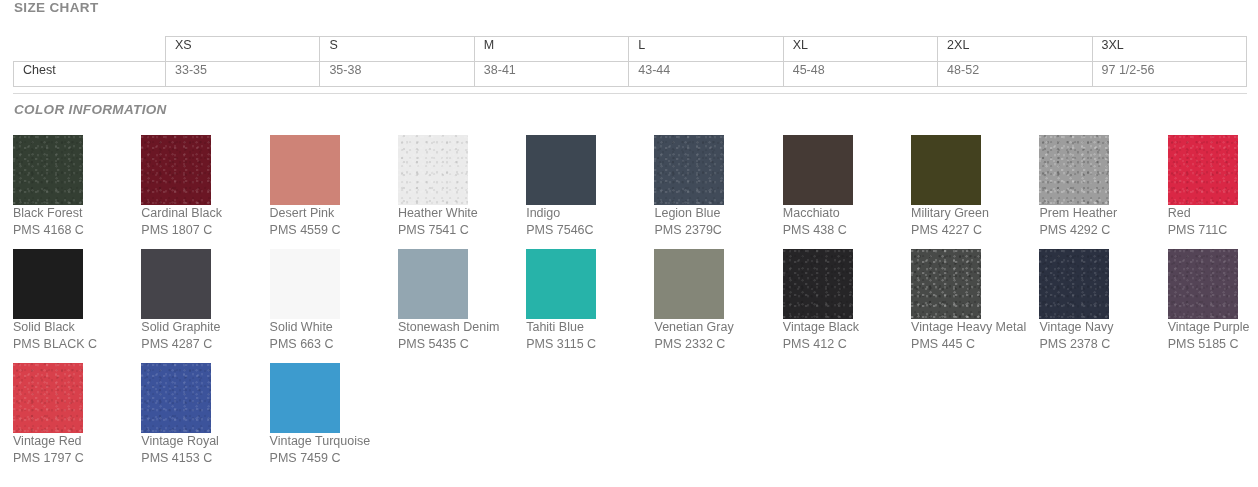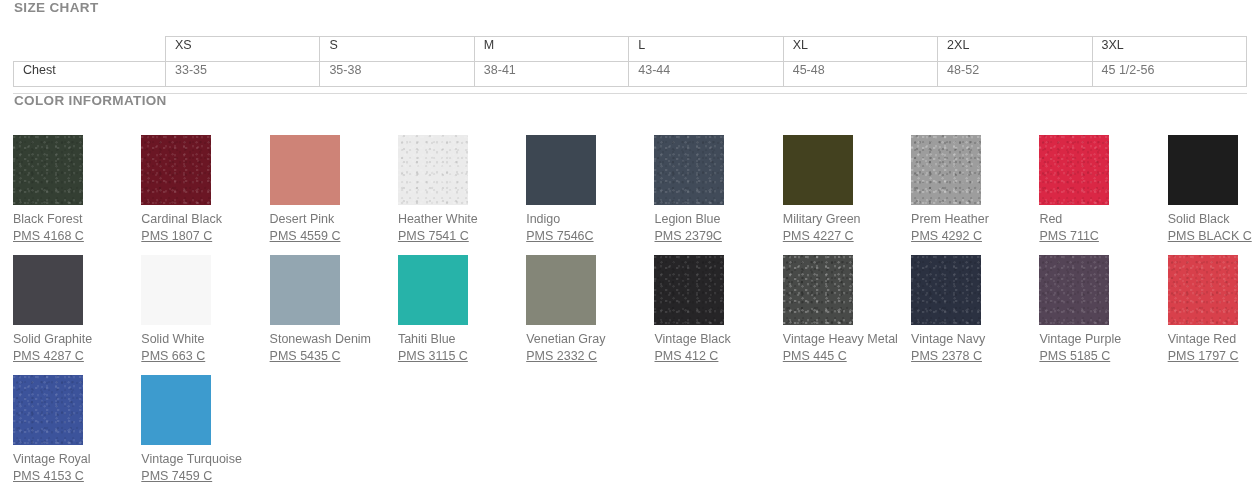--- a/index.html
+++ b/index.html
@@ -26,21 +26,22 @@
     text-transform: uppercase;
   }
   #size-chart-title {
     position: absolute;
     left: 14px;
     top: 0;
   }
   #color-info-title {
     position: absolute;
     left: 14px;
-    top: 93px;
+    top: 102px;
+    font-style: italic;
   }
 
   
   .size-table {
     position: absolute;
     left: 13px;
     top: 36px;
     width: 1234px;
     border-collapse: collapse;
     table-layout: fixed;
@@ -112,32 +113,30 @@
       radial-gradient(circle at 28% 52%, rgba(0,0,0,.18)     0 1px, transparent 1.4px),
       radial-gradient(circle at 63% 61%, rgba(255,255,255,.24) 0 1px, transparent 1.4px),
       radial-gradient(circle at 90% 74%, rgba(0,0,0,.20)     0 1px, transparent 1.4px),
       radial-gradient(circle at 7%  86%, rgba(255,255,255,.20) 0 1px, transparent 1.4px),
       radial-gradient(circle at 52% 92%, rgba(0,0,0,.16)     0 1px, transparent 1.4px);
     background-size: 11px 11px, 13px 13px, 9px 9px, 15px 15px, 12px 12px, 10px 10px, 14px 14px, 8px 8px;
   }
   .swatch.flat::after { opacity: 0; }
   .swatch.heavy::after { opacity: 0.85; }
   .color-name {
-    margin-top: 6px;
     font-size: 12.5px;
     line-height: 16.5px;
     color: #787878;
     width: 118px;
   }
   .color-pms {
     font-size: 12.5px;
     line-height: 16.5px;
     color: #787878;
     width: 118px;
-    text-decoration: underline;
   }
 </style>
 </head>
 <body>
 
 <div id="size-chart-title" class="section-title">SIZE CHART</div>
 
 <table class="size-table" id="size-table">
   <tbody id="size-table-body">
       <tr>
@@ -151,21 +150,21 @@
         <td class="bordered hdr-cell">3XL</td>
       </tr>
       <tr>
         <td class="bordered row-label" style="width: 152px;">Chest</td>
         <td class="bordered val-cell">33-35</td>
         <td class="bordered val-cell">35-38</td>
         <td class="bordered val-cell">38-41</td>
         <td class="bordered val-cell">43-44</td>
         <td class="bordered val-cell">45-48</td>
         <td class="bordered val-cell">48-52</td>
-        <td class="bordered val-cell">45 1/2-56</td>
+        <td class="bordered val-cell">97 1/2-56</td>
       </tr>
     </tbody>
 </table>
 
 <div class="divider"></div>
 
 <div id="color-info-title" class="section-title">COLOR INFORMATION</div>
 
 <div id="color-grid">
     <div class="color-cell">
@@ -192,20 +191,25 @@
       <div class="swatch flat" style="background: rgb(61, 71, 82);"></div>
       <div class="color-name">Indigo</div>
       <div class="color-pms">PMS 7546C</div>
     </div>
     <div class="color-cell">
       <div class="swatch " style="background: rgb(65, 75, 89);"></div>
       <div class="color-name">Legion Blue</div>
       <div class="color-pms">PMS 2379C</div>
     </div>
     <div class="color-cell">
+      <div class="swatch flat" style="background: rgb(69, 58, 53);"></div>
+      <div class="color-name">Macchiato</div>
+      <div class="color-pms">PMS 438 C</div>
+    </div>
+    <div class="color-cell">
       <div class="swatch flat" style="background: rgb(67, 65, 31);"></div>
       <div class="color-name">Military Green</div>
       <div class="color-pms">PMS 4227 C</div>
     </div>
     <div class="color-cell">
       <div class="swatch heavy" style="background: rgb(157, 157, 157);"></div>
       <div class="color-name">Prem Heather</div>
       <div class="color-pms">PMS 4292 C</div>
     </div>
     <div class="color-cell">

